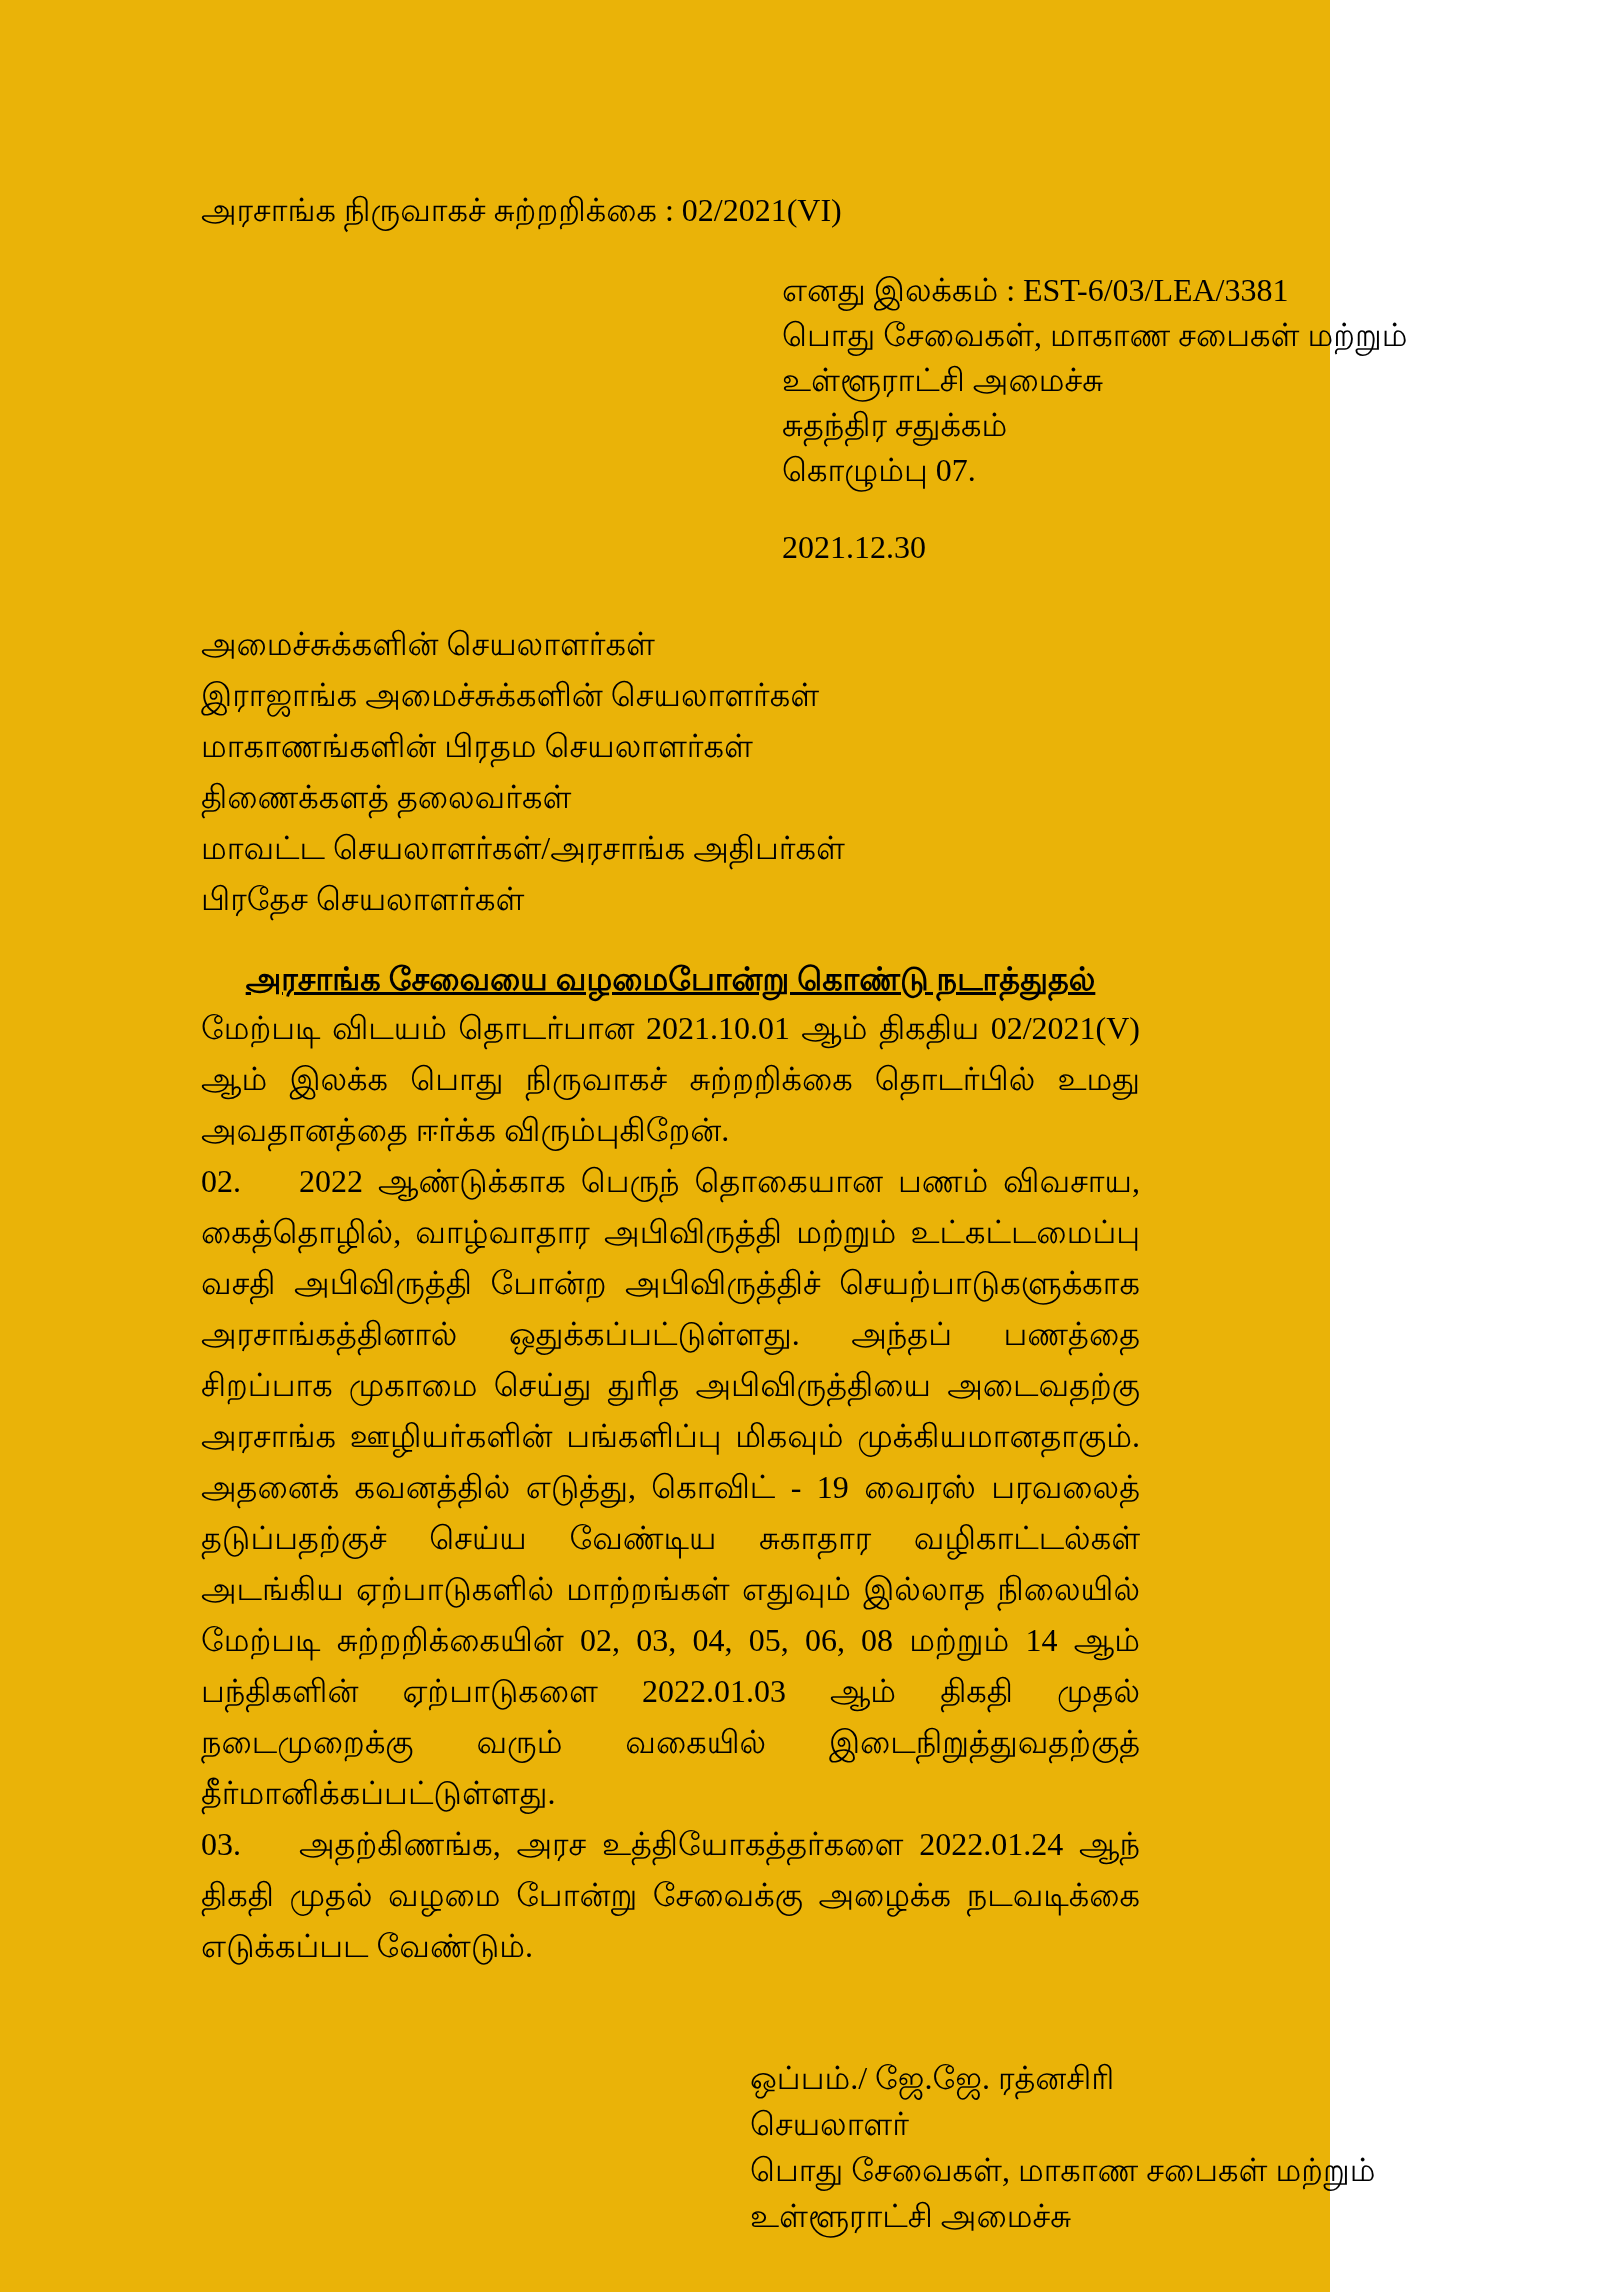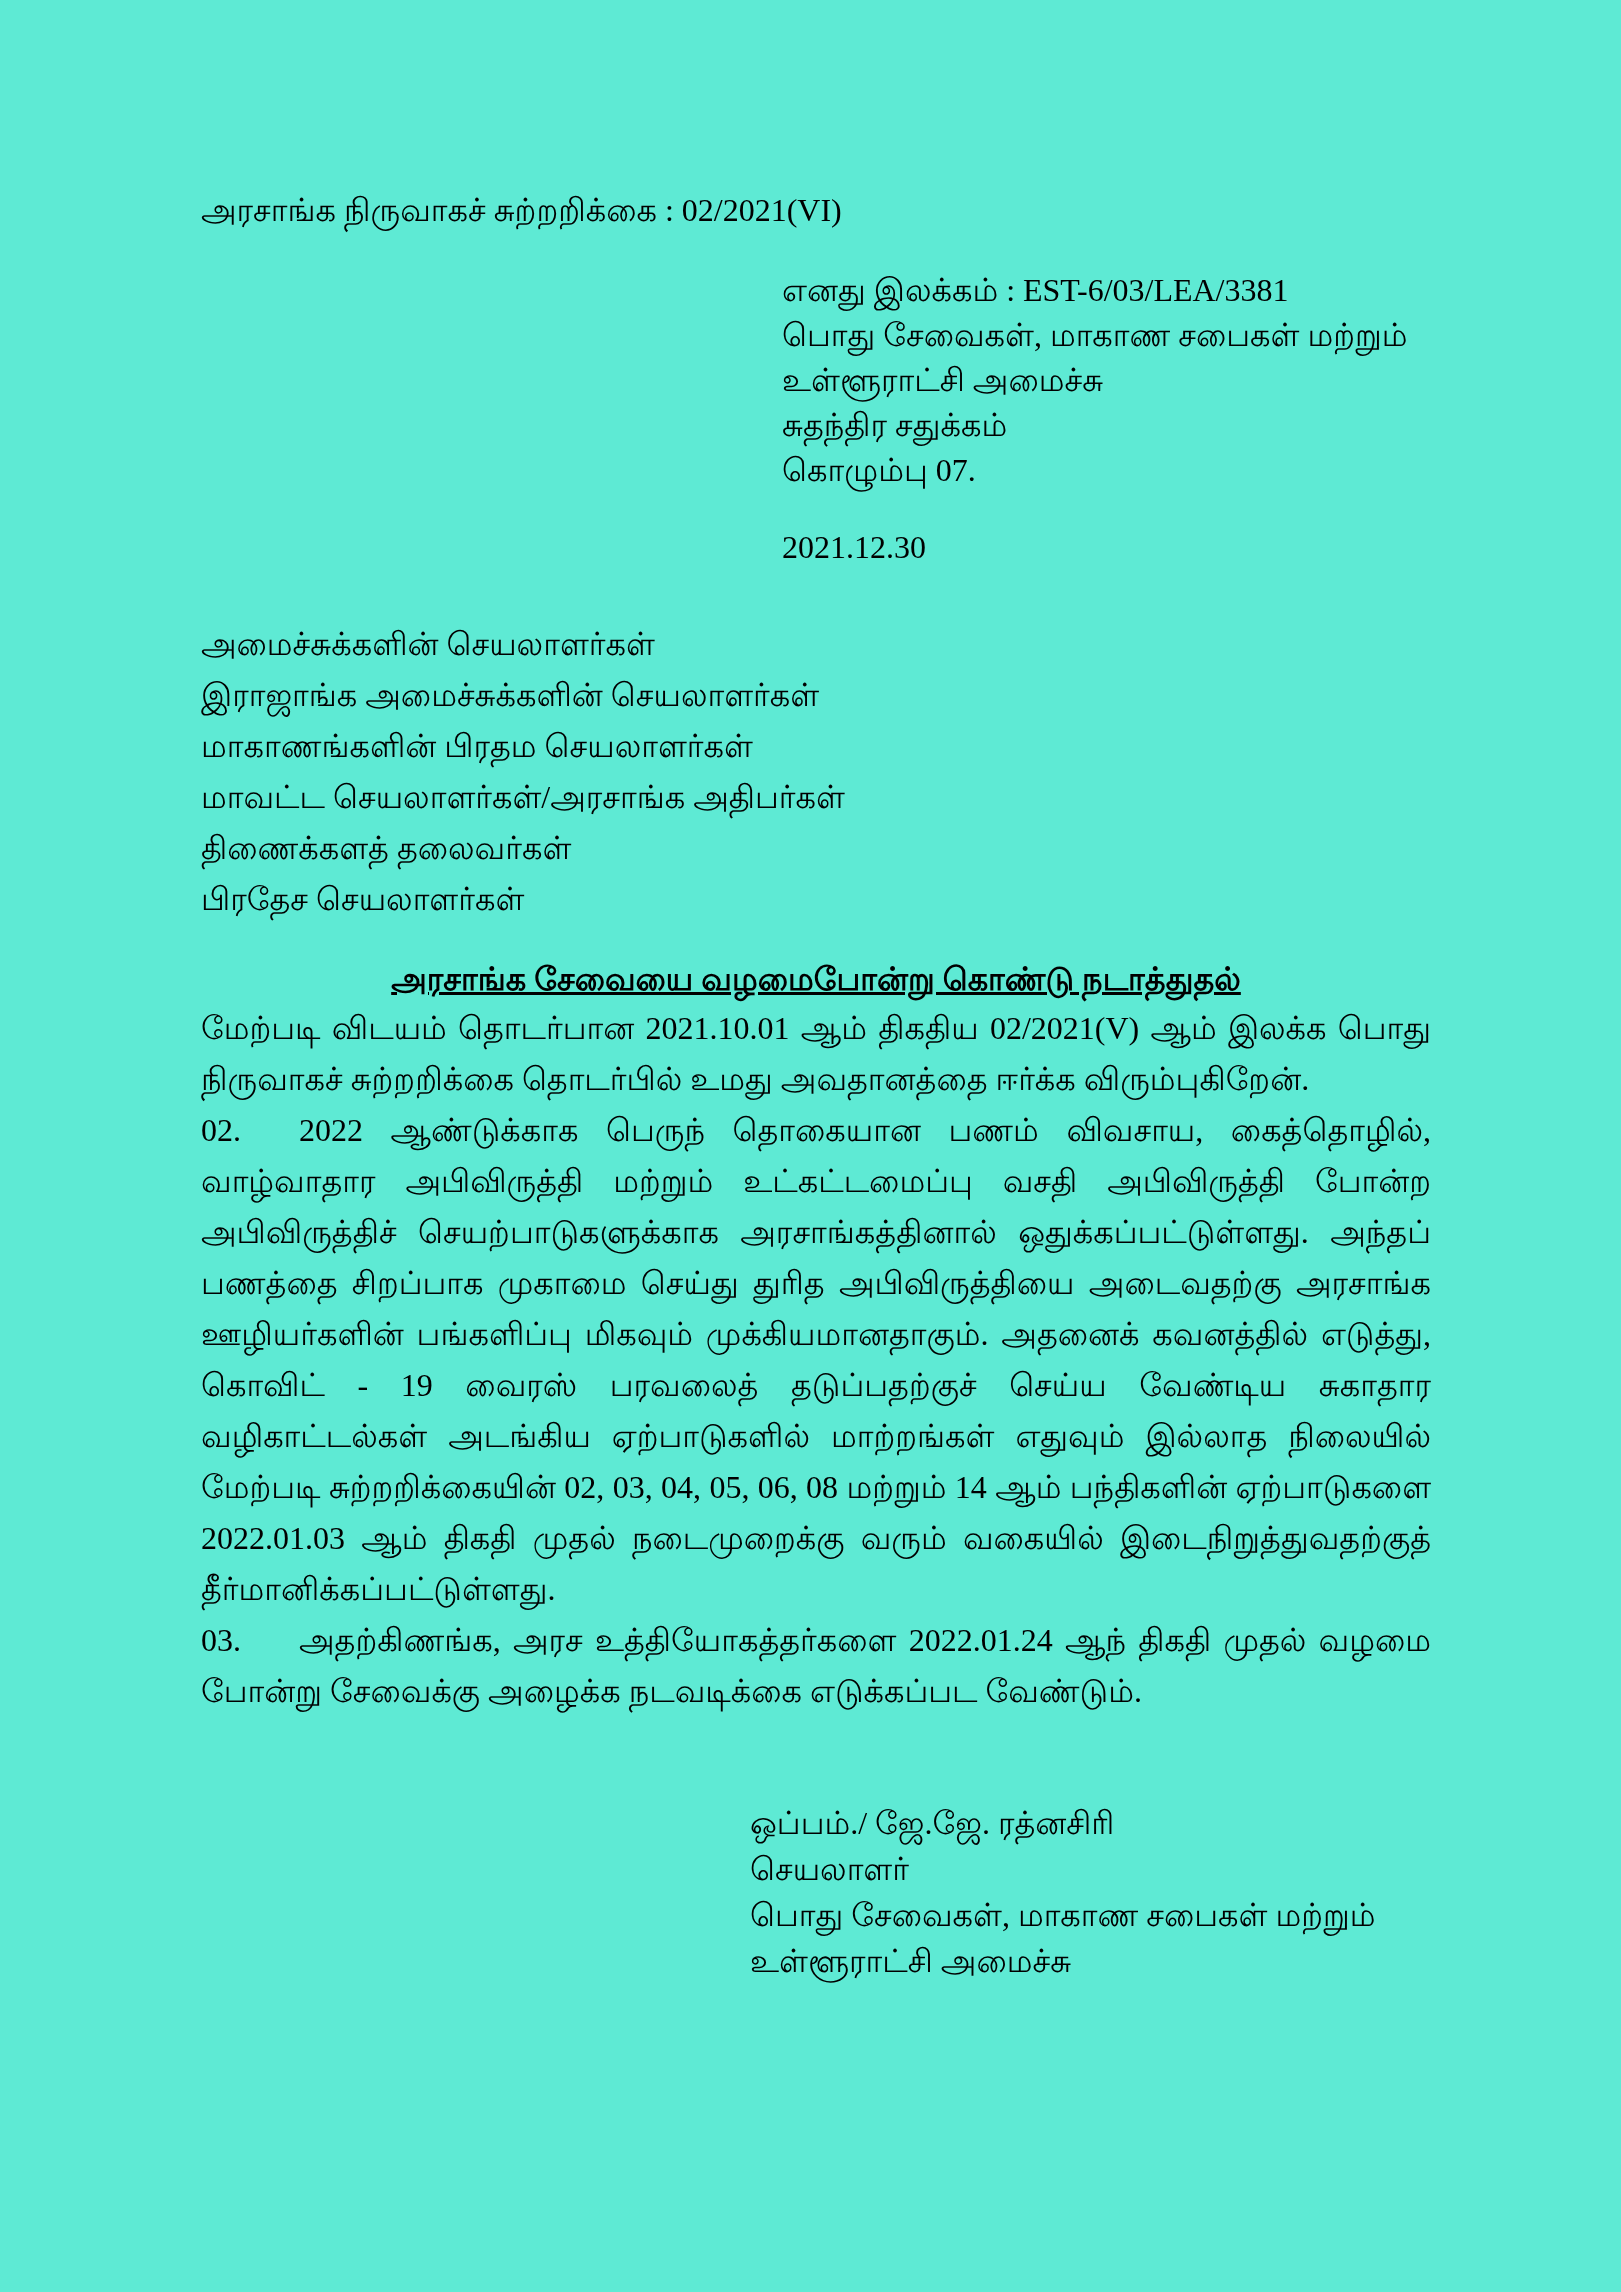--- a/index.html
+++ b/index.html
@@ -10,24 +10,24 @@
   body {
     width: 1621px;
     height: 2293px;
     overflow: hidden;
     color: #000000;
     font-family: "Liberation Serif", "DejaVu Serif", serif;
     font-size: 32px;
   }
   .page {
     box-sizing: border-box;
-    width: 1621px;
+    width: 1330px;
     height: 2293px;
     padding: 188px 190px 0 201px;
-    background: #5eead4;
+    background: #eab308;
   }
   .circular-ref {
     line-height: 45px;
     white-space: nowrap;
   }
   .sender-block {
     margin-top: 35px;
     margin-left: 581px;
     line-height: 45px;
   }
@@ -82,22 +82,22 @@
     <div class="line">உள்ளூராட்சி அமைச்சு</div>
     <div class="line">சுதந்திர சதுக்கம்</div>
     <div class="line">கொழும்பு 07.</div>
     <div class="line letter-date">2021.12.30</div>
   </div>
 
   <div class="recipients">
     <div class="line">அமைச்சுக்களின் செயலாளர்கள்</div>
     <div class="line">இராஜாங்க அமைச்சுக்களின் செயலாளர்கள்</div>
     <div class="line">மாகாணங்களின் பிரதம செயலாளர்கள்</div>
+    <div class="line">திணைக்களத் தலைவர்கள்</div>
     <div class="line">மாவட்ட செயலாளர்கள்/அரசாங்க அதிபர்கள்</div>
-    <div class="line">திணைக்களத் தலைவர்கள்</div>
     <div class="line">பிரதேச செயலாளர்கள்</div>
   </div>
 
   <div class="subject-title">அரசாங்க சேவையை வழமைபோன்று கொண்டு நடாத்துதல்</div>
 
   <p class="body-para para-1">மேற்படி விடயம் தொடர்பான 2021.10.01 ஆம் திகதிய 02/2021(V) ஆம் இலக்க பொது நிருவாகச் சுற்றறிக்கை தொடர்பில் உமது அவதானத்தை ஈர்க்க விரும்புகிறேன்.</p>
 
   <p class="body-para para-2"><span class="para-no">02.</span><span>2022 ஆண்டுக்காக பெருந் தொகையான பணம் விவசாய, கைத்தொழில், வாழ்வாதார அபிவிருத்தி மற்றும் உட்கட்டமைப்பு வசதி அபிவிருத்தி போன்ற அபிவிருத்திச் செயற்பாடுகளுக்காக அரசாங்கத்தினால் ஒதுக்கப்பட்டுள்ளது. அந்தப் பணத்தை சிறப்பாக முகாமை செய்து துரித அபிவிருத்தியை அடைவதற்கு அரசாங்க ஊழியர்களின் பங்களிப்பு மிகவும் முக்கியமானதாகும். அதனைக் கவனத்தில் எடுத்து, கொவிட் - 19 வைரஸ் பரவலைத் தடுப்பதற்குச் செய்ய வேண்டிய சுகாதார வழிகாட்டல்கள் அடங்கிய ஏற்பாடுகளில் மாற்றங்கள் எதுவும் இல்லாத நிலையில் மேற்படி சுற்றறிக்கையின் 02, 03, 04, 05, 06, 08 மற்றும் 14 ஆம் பந்திகளின் ஏற்பாடுகளை 2022.01.03 ஆம் திகதி முதல் நடைமுறைக்கு வரும் வகையில் இடைநிறுத்துவதற்குத் தீர்மானிக்கப்பட்டுள்ளது.</span></p>
 
   <p class="body-para para-3"><span class="para-no">03.</span><span>அதற்கிணங்க, அரச உத்தியோகத்தர்களை 2022.01.24 ஆந் திகதி முதல் வழமை போன்று சேவைக்கு அழைக்க நடவடிக்கை எடுக்கப்பட வேண்டும்.</span></p>

